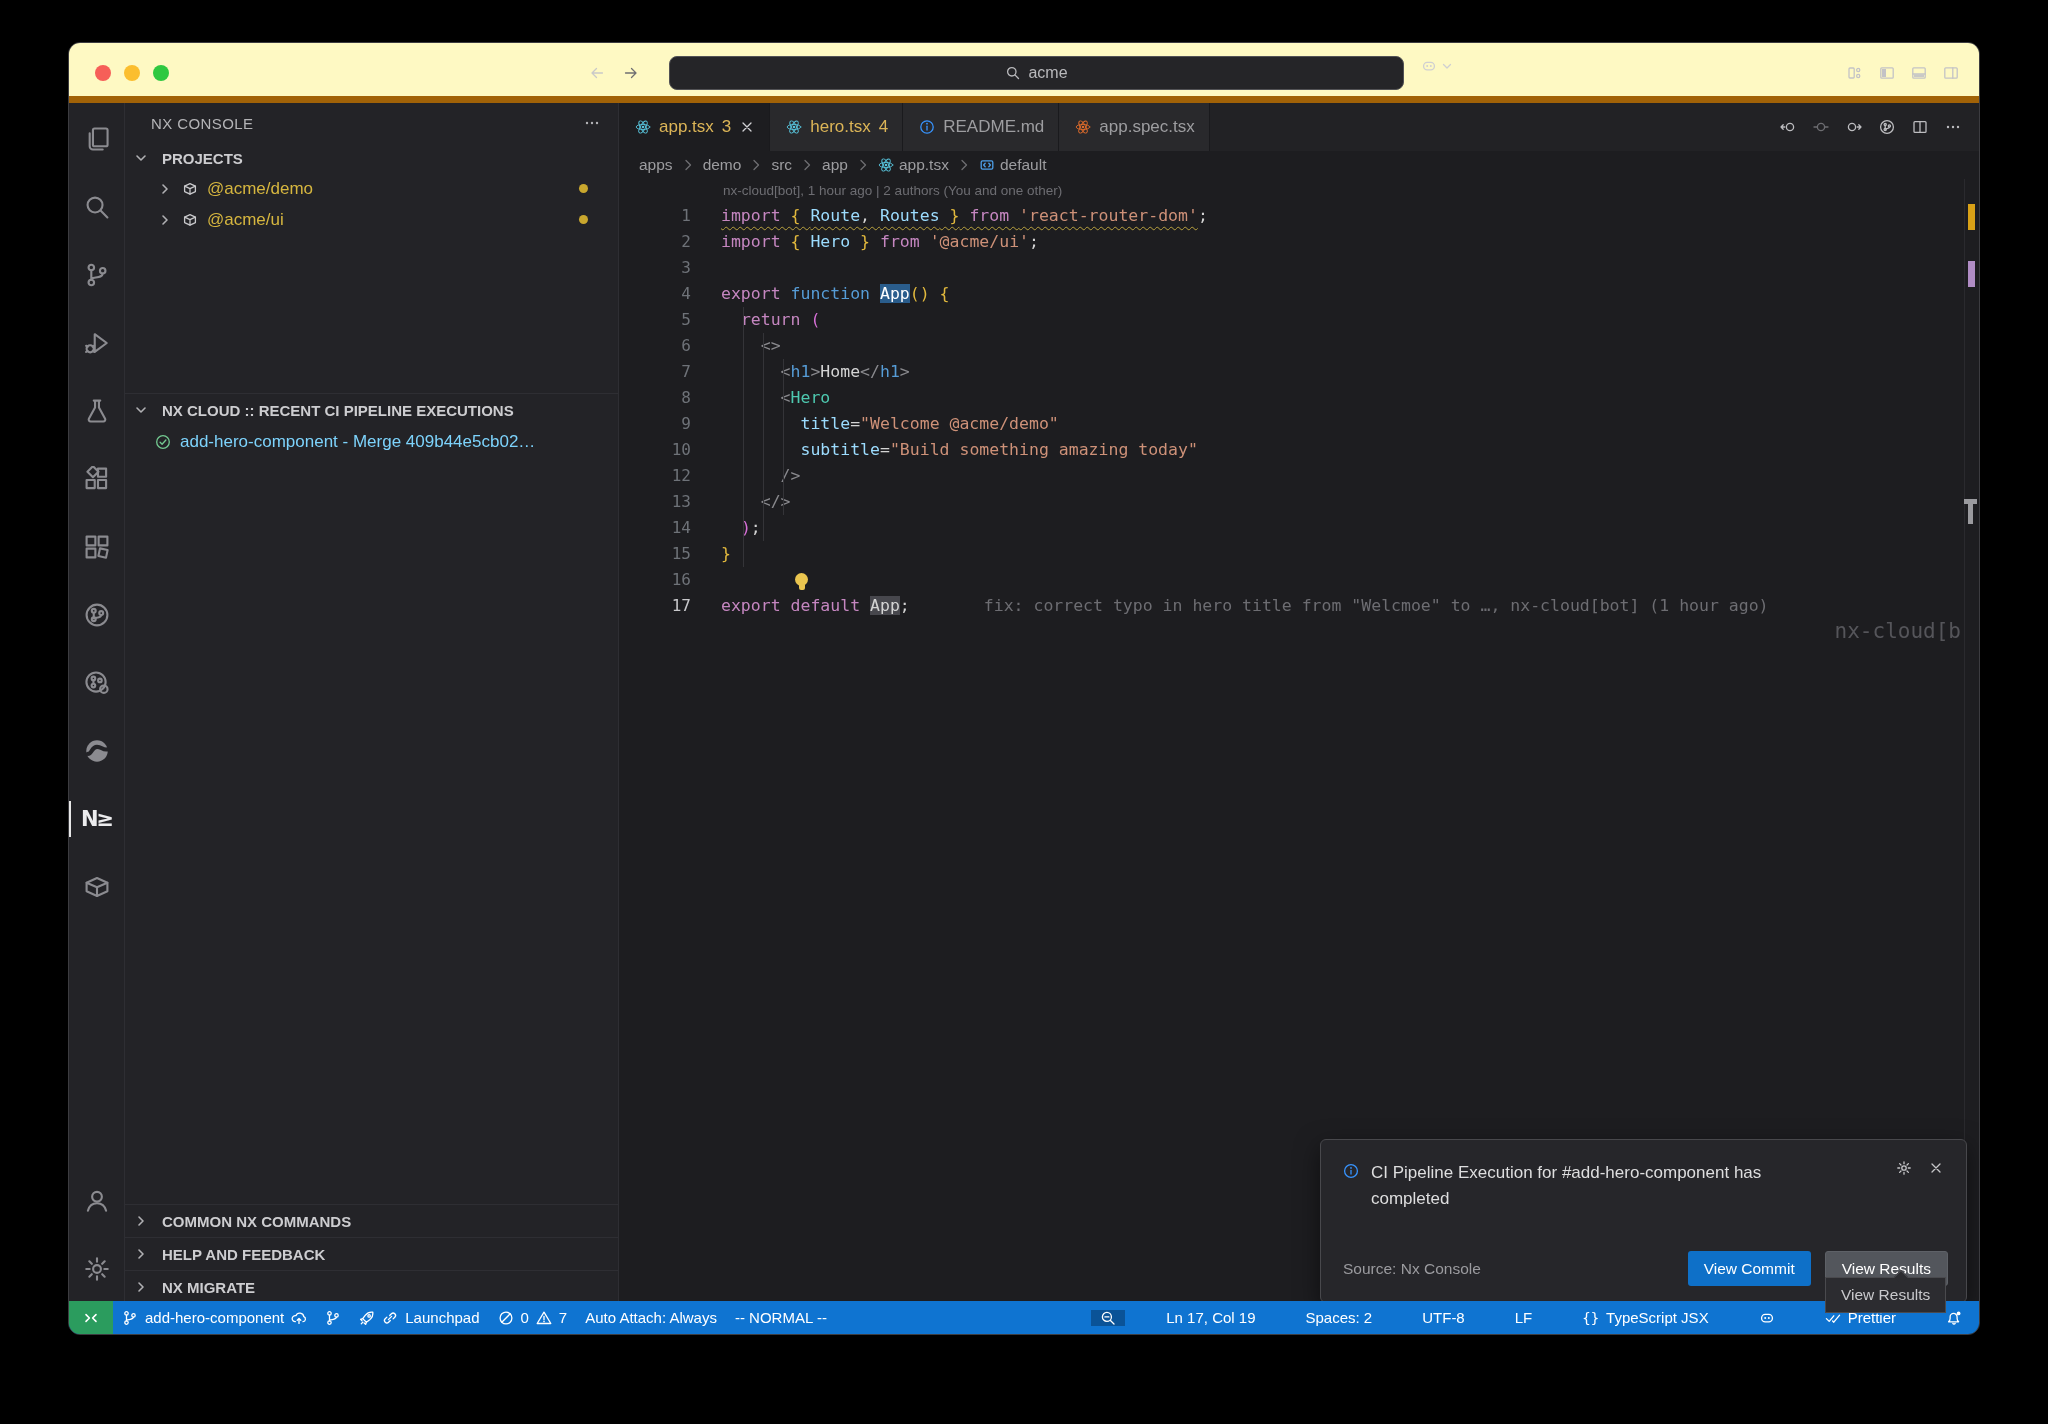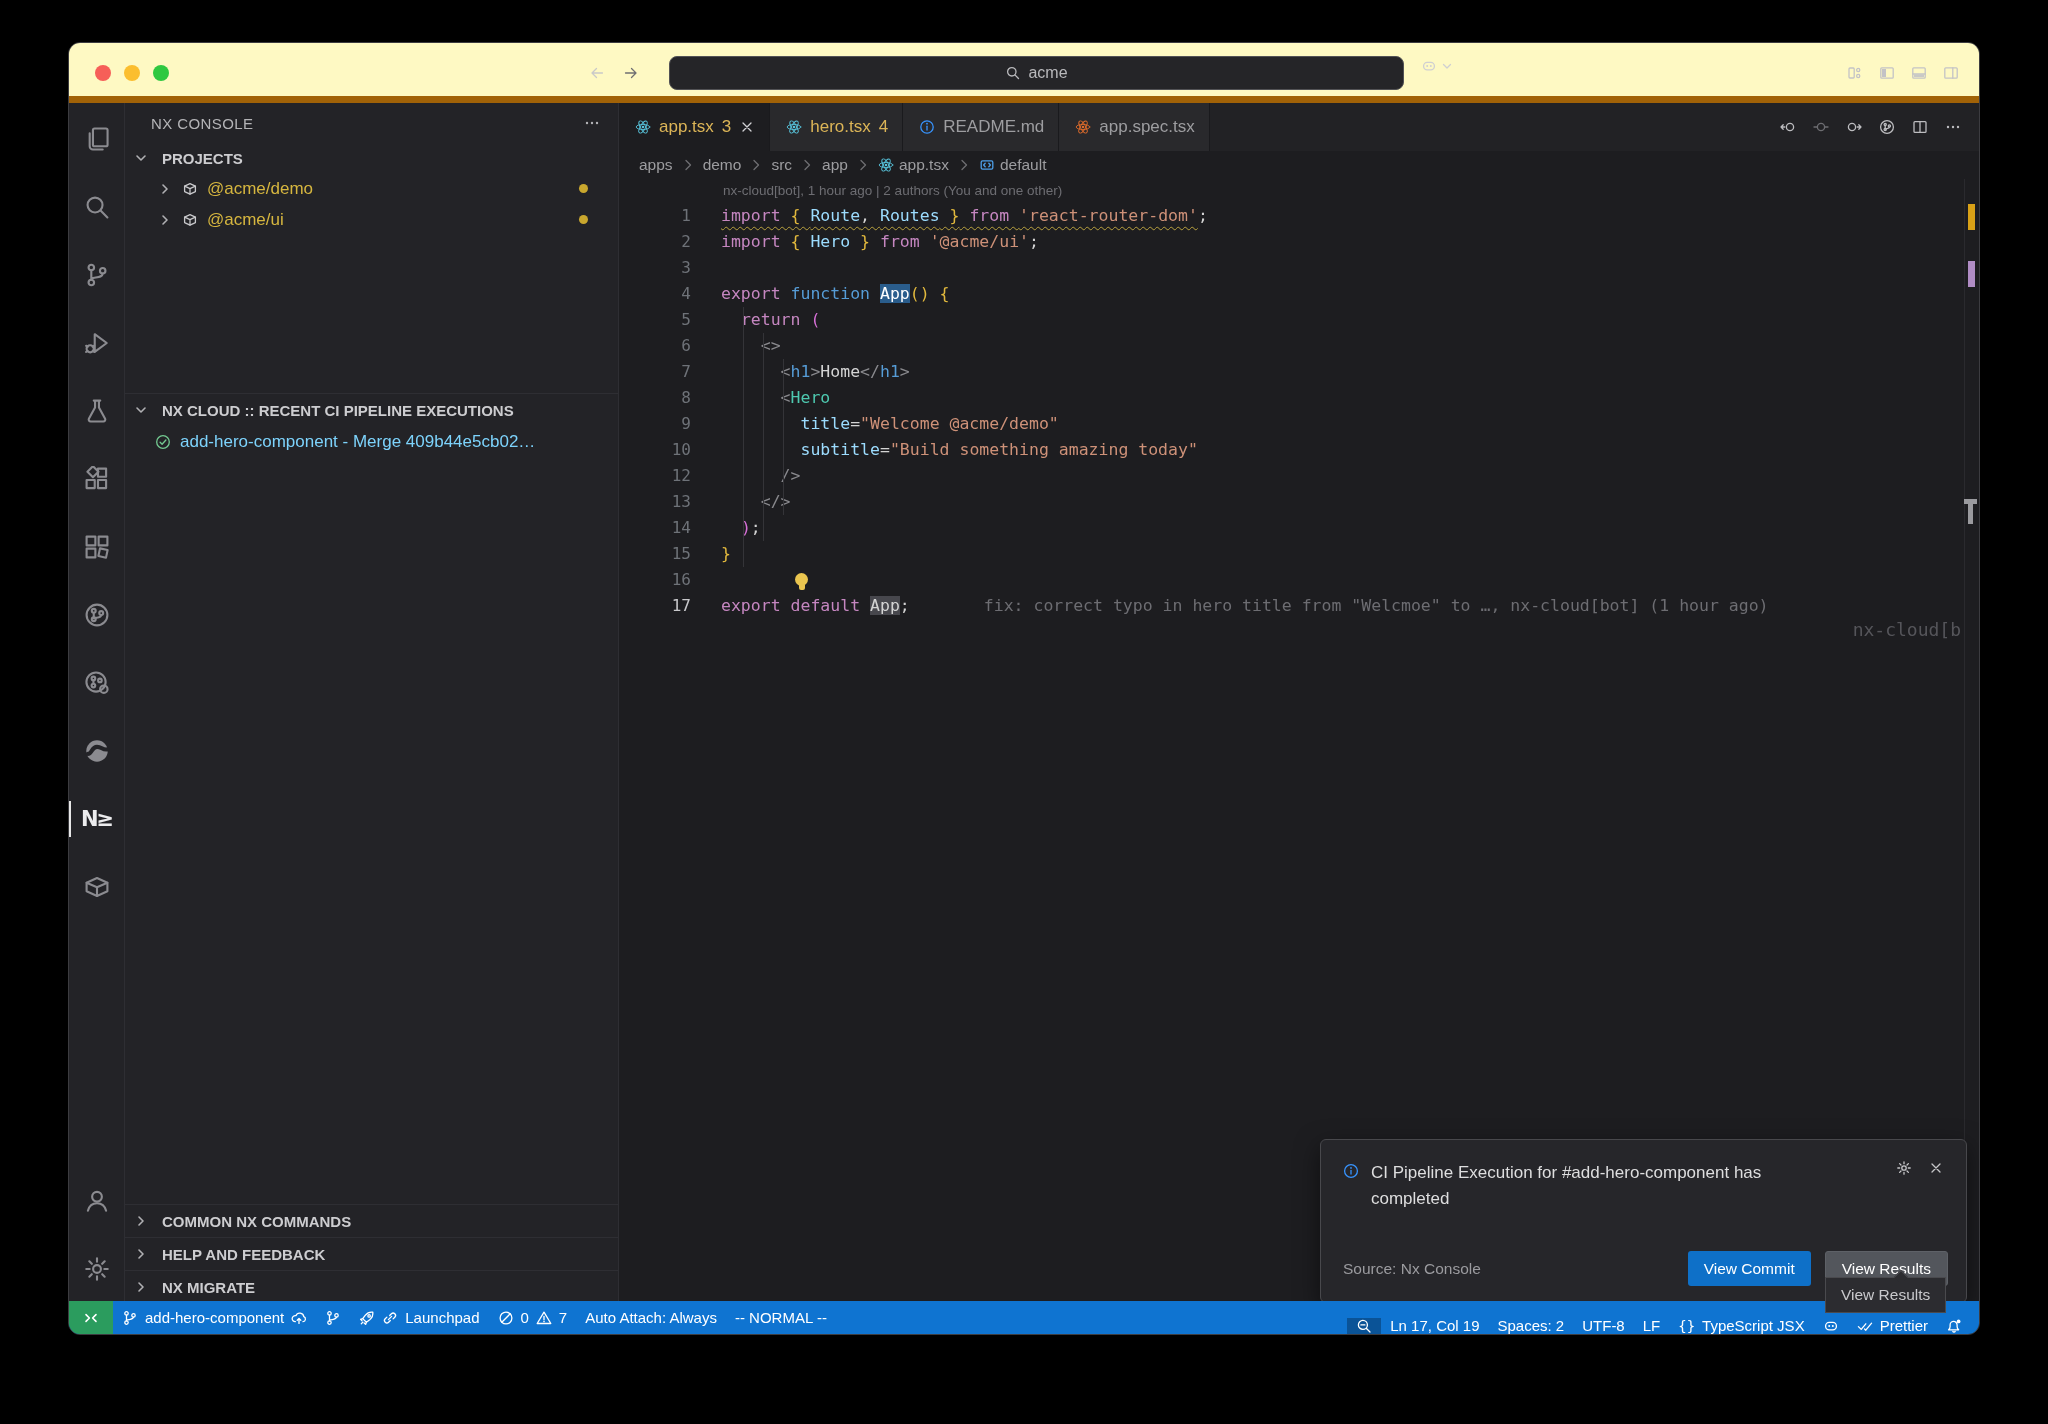--- a/index.html
+++ b/index.html
@@ -64,21 +64,21 @@
   .gut.cur { color:#c8c8cb; }
   .ctext { margin-left:30px; }
   .tk.kw { color:#c586c0; } .tk.kb { color:#569cd6;text-align:center; } .tk.id { color:#9cdcfe; }
   .tk.cmp { color:#4ec9b0; } .tk.tg { color:#569cd6; } .tk.st { color:#ce9178; }
   .tk.y { color:#e2b93d; } .tk.pk { color:#d670d6; } .tk.pl { color:#d4d4d4; }
   .tk.jx { color:#8a8a8e; }
   .tk.sel { color:#ffffff; background:#2a5d8c; }
   .tk.hl { color:#d4d4d4; background:#47474d; }
   .tk.sq { text-decoration:underline wavy #b8a13e 1px; text-underline-offset:5px; }
   .tk.blame { color:#6d6d72; margin-left:74px; }
-  .clip-blame { position:absolute; right:18px; color:#55555a; font-size:18px; }
+  .clip-blame { position:absolute; right:18px; color:#55555a; font-size:21px; }
   .guide { position:absolute; width:1px; background:#343438; }
   .bulb { display:inline-block; width:13px; height:13px; border-radius:50%; background:#eac54f; position:relative; margin-left:104px; margin-top:6px; }
   .bulb::after { content:""; position:absolute; left:3.5px; top:12px; width:6px; height:5px; background:#eac54f; border-radius:0 0 2px 2px; }
 
   .ruler { position:absolute; right:0; top:0; bottom:0; width:15px; border-left:1px solid #2a2a2e; }
   .mark { position:absolute; right:4px; width:7px; height:26px; }
   .tmark { position:absolute; right:2px; }
   .tmark .bar { width:13px; height:5px; background:#9a9a9e; }
   .tmark .stem { width:5px; height:20px; background:#9a9a9e; margin-left:4px; }
 
@@ -96,21 +96,21 @@
   .tooltip { position:absolute; left:1756px; top:1234px; height:36px; padding:0 15px; background:#2c2c30;
     border:1px solid #4a4a4e; display:flex; align-items:center; font-size:15.5px; color:#c9c9cc; z-index:9; }
   .tooltip .caret { position:absolute; top:-6px; left:70px; width:10px; height:10px; background:#2c2c30;
     border-left:1px solid #4a4a4e; border-top:1px solid #4a4a4e; transform:rotate(45deg); }
 
   
   .statusbar { position:absolute; left:0; right:0; bottom:0; height:33px; background:#0f74d1; display:flex;
     align-items:stretch; color:#fff; font-size:15px; z-index:6; }
   .sb-item { display:flex; align-items:center; gap:7px; padding:0 9px; white-space:nowrap; }
   .sb-remote { width:44px; justify-content:center; padding:0; }
-  .sb-right { margin-left:auto; display:flex; align-items:flex-end; padding-right:8px; }
+  .sb-right { margin-left:auto; display:flex; align-items:center; padding-right:8px;gap:32px; }
   .sb-hl { background:rgba(0,0,0,.28); }
   .ic { display:inline-flex; }
   svg.i { fill:none; stroke:currentColor; stroke-width:1.3; stroke-linecap:round; stroke-linejoin:round; }
 </style>
 </head>
 <body>
 
 <div class="window">
 
   <div class="titlebar">

